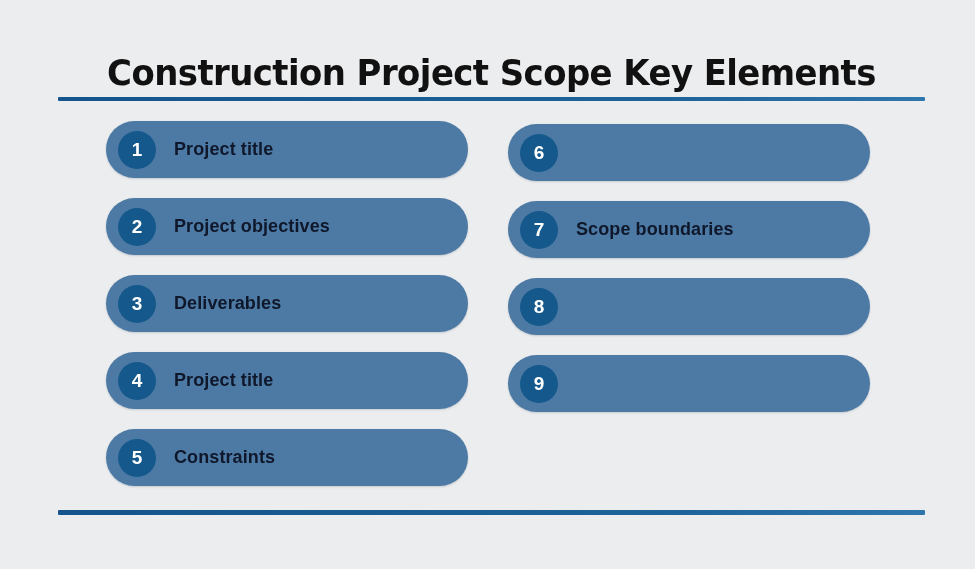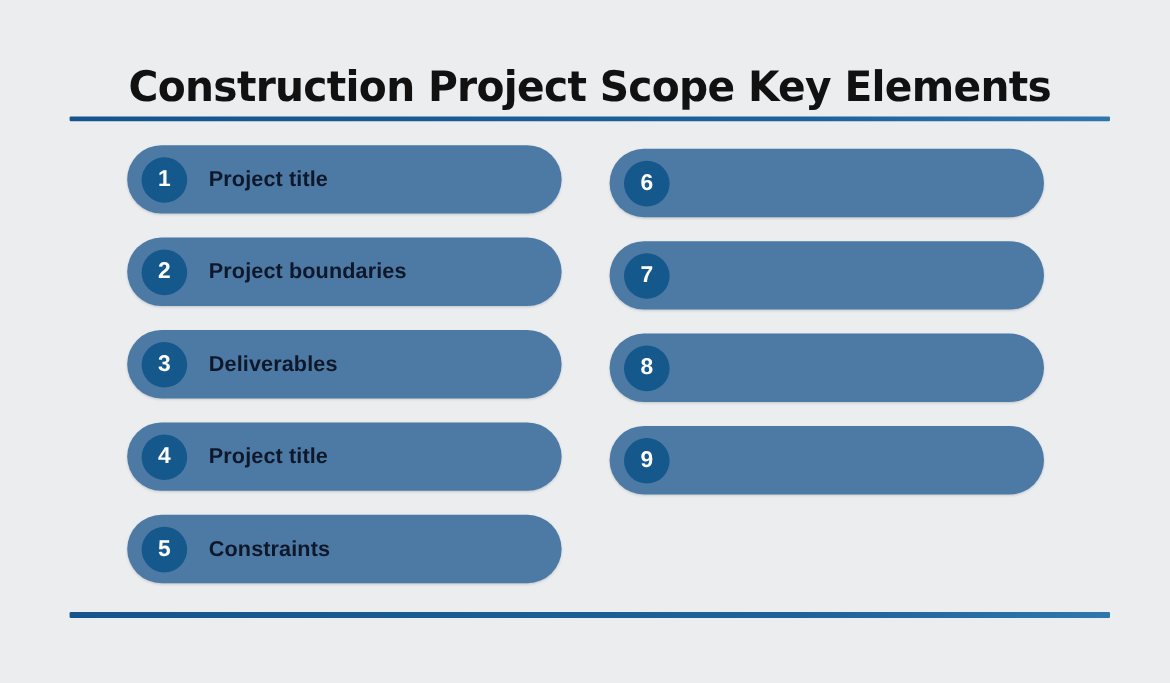--- a/index.html
+++ b/index.html
@@ -119,21 +119,21 @@
 
   <div class="col col-left">
 
     <div class="pill">
       <div class="badge">1</div>
       <div class="pill-label">Project title</div>
     </div>
 
     <div class="pill">
       <div class="badge">2</div>
-      <div class="pill-label">Project boundaries</div>
+      <div class="pill-label">Project objectives</div>
     </div>
 
     <div class="pill">
       <div class="badge">3</div>
       <div class="pill-label">Deliverables</div>
     </div>
 
     <div class="pill">
       <div class="badge">4</div>
       <div class="pill-label">Project title</div>
@@ -147,20 +147,21 @@
   </div>
 
   <div class="col col-right">
 
     <div class="pill">
       <div class="badge">6</div>
     </div>
 
     <div class="pill">
       <div class="badge">7</div>
+      <div class="pill-label">Scope boundaries</div>
     </div>
 
     <div class="pill">
       <div class="badge">8</div>
     </div>
 
     <div class="pill">
       <div class="badge">9</div>
     </div>
 

